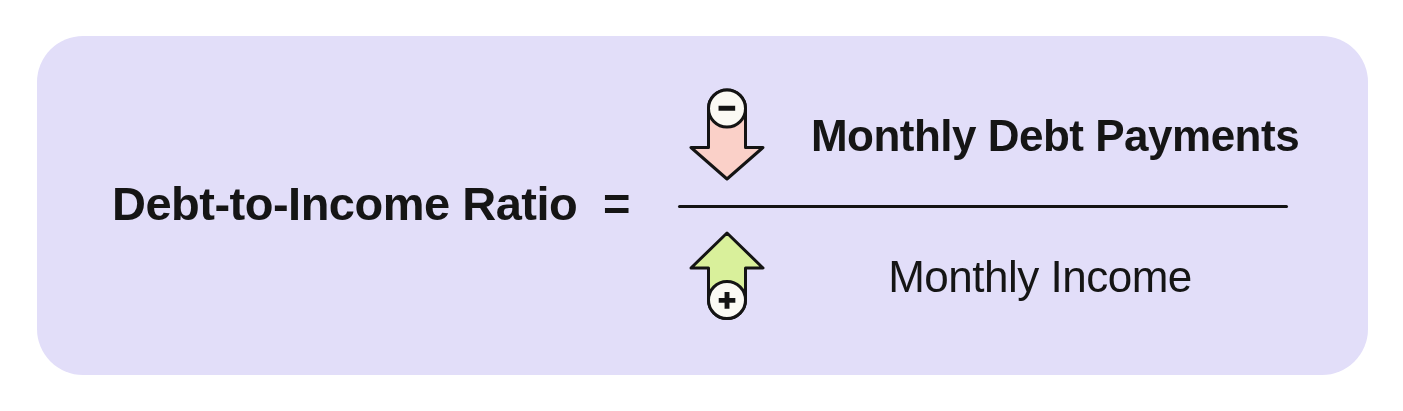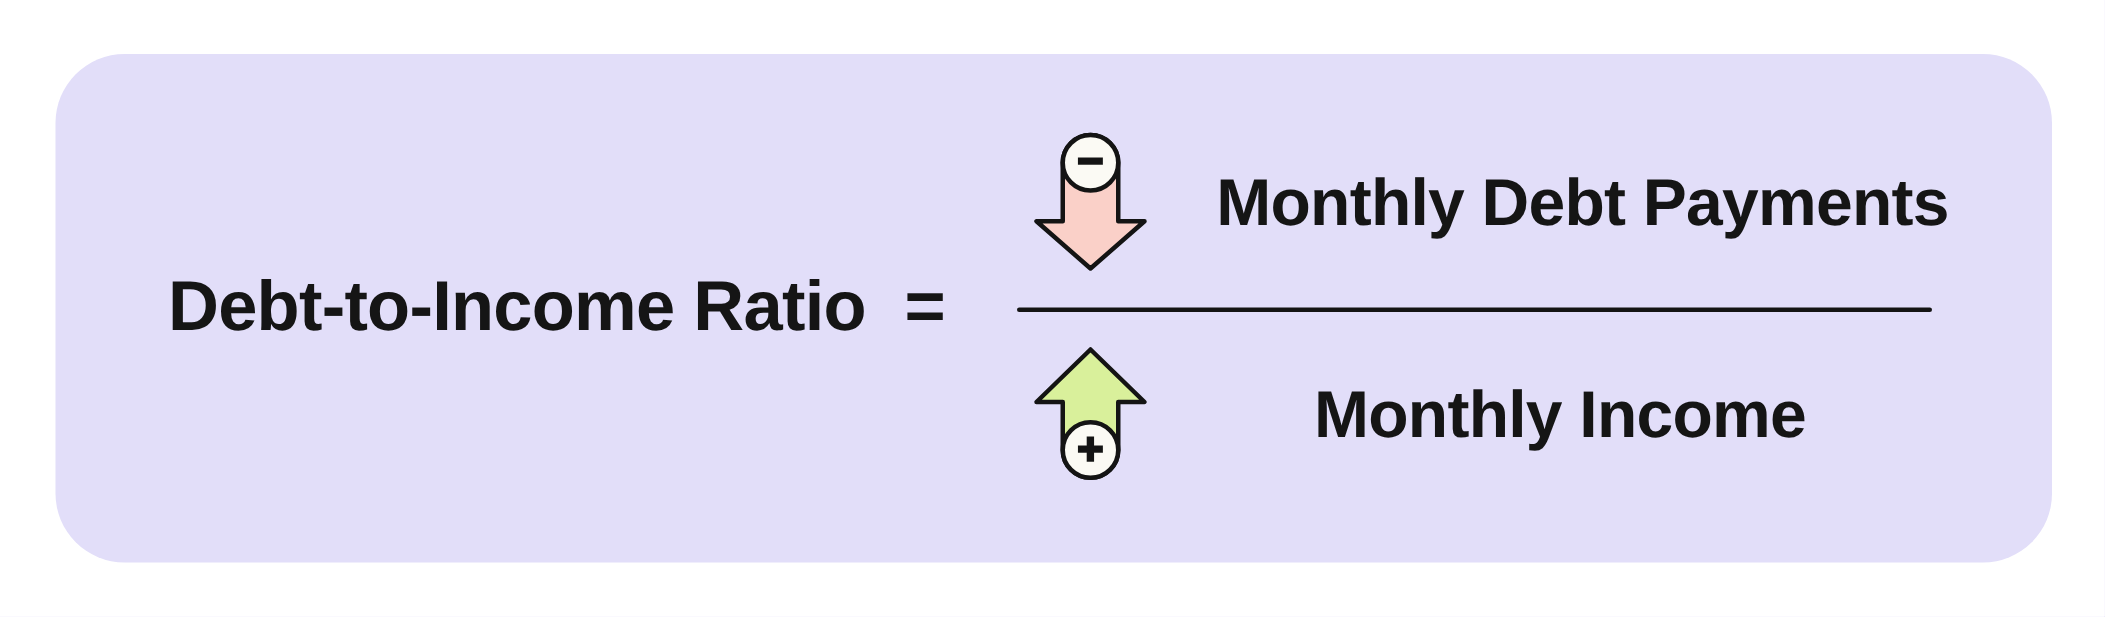--- a/index.html
+++ b/index.html
@@ -97,21 +97,21 @@
     margin-left: 15px;
   }
   .den-label {
     position: absolute;
     left: 753px;
     top: 219px;
     width: 500px;
     text-align: center;
     font-size: 44px;
     line-height: 44px;
-    font-weight: 700;
+    font-weight: 400;
     letter-spacing: -0.5px;
     white-space: nowrap;
   }
 </style>
 </head>
 <body>
 
 <div class="stage">
   <div class="card">
 

